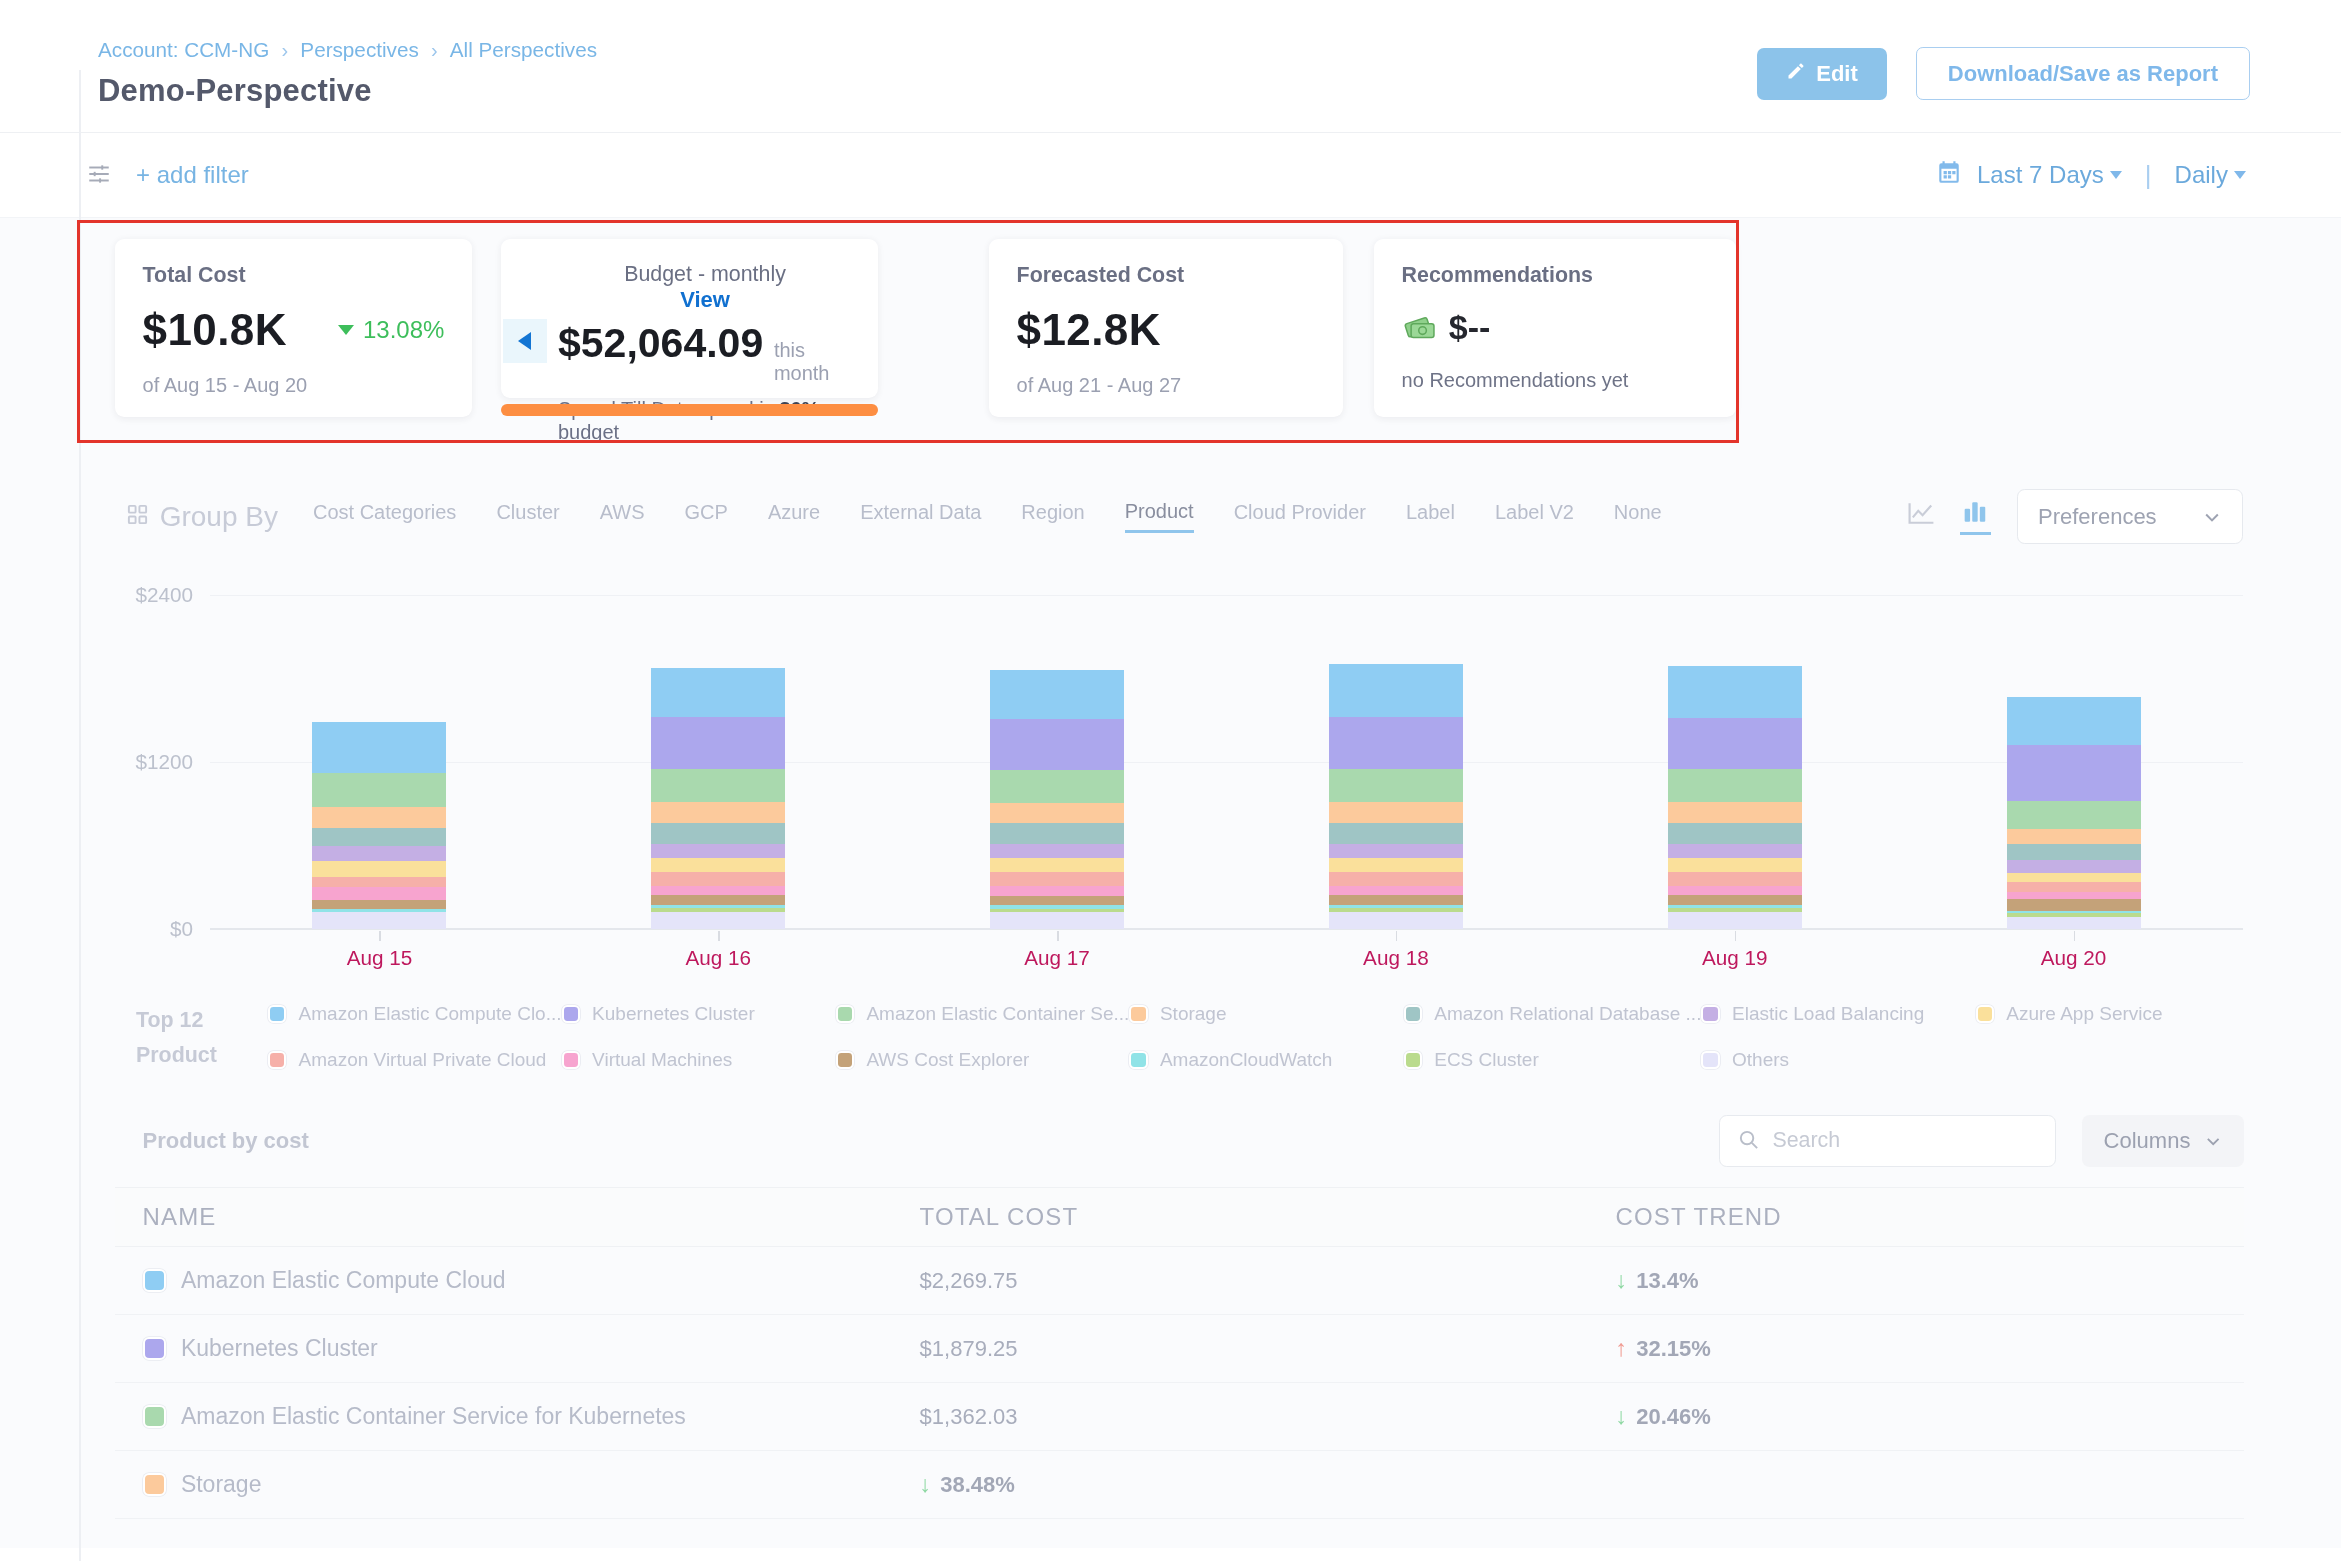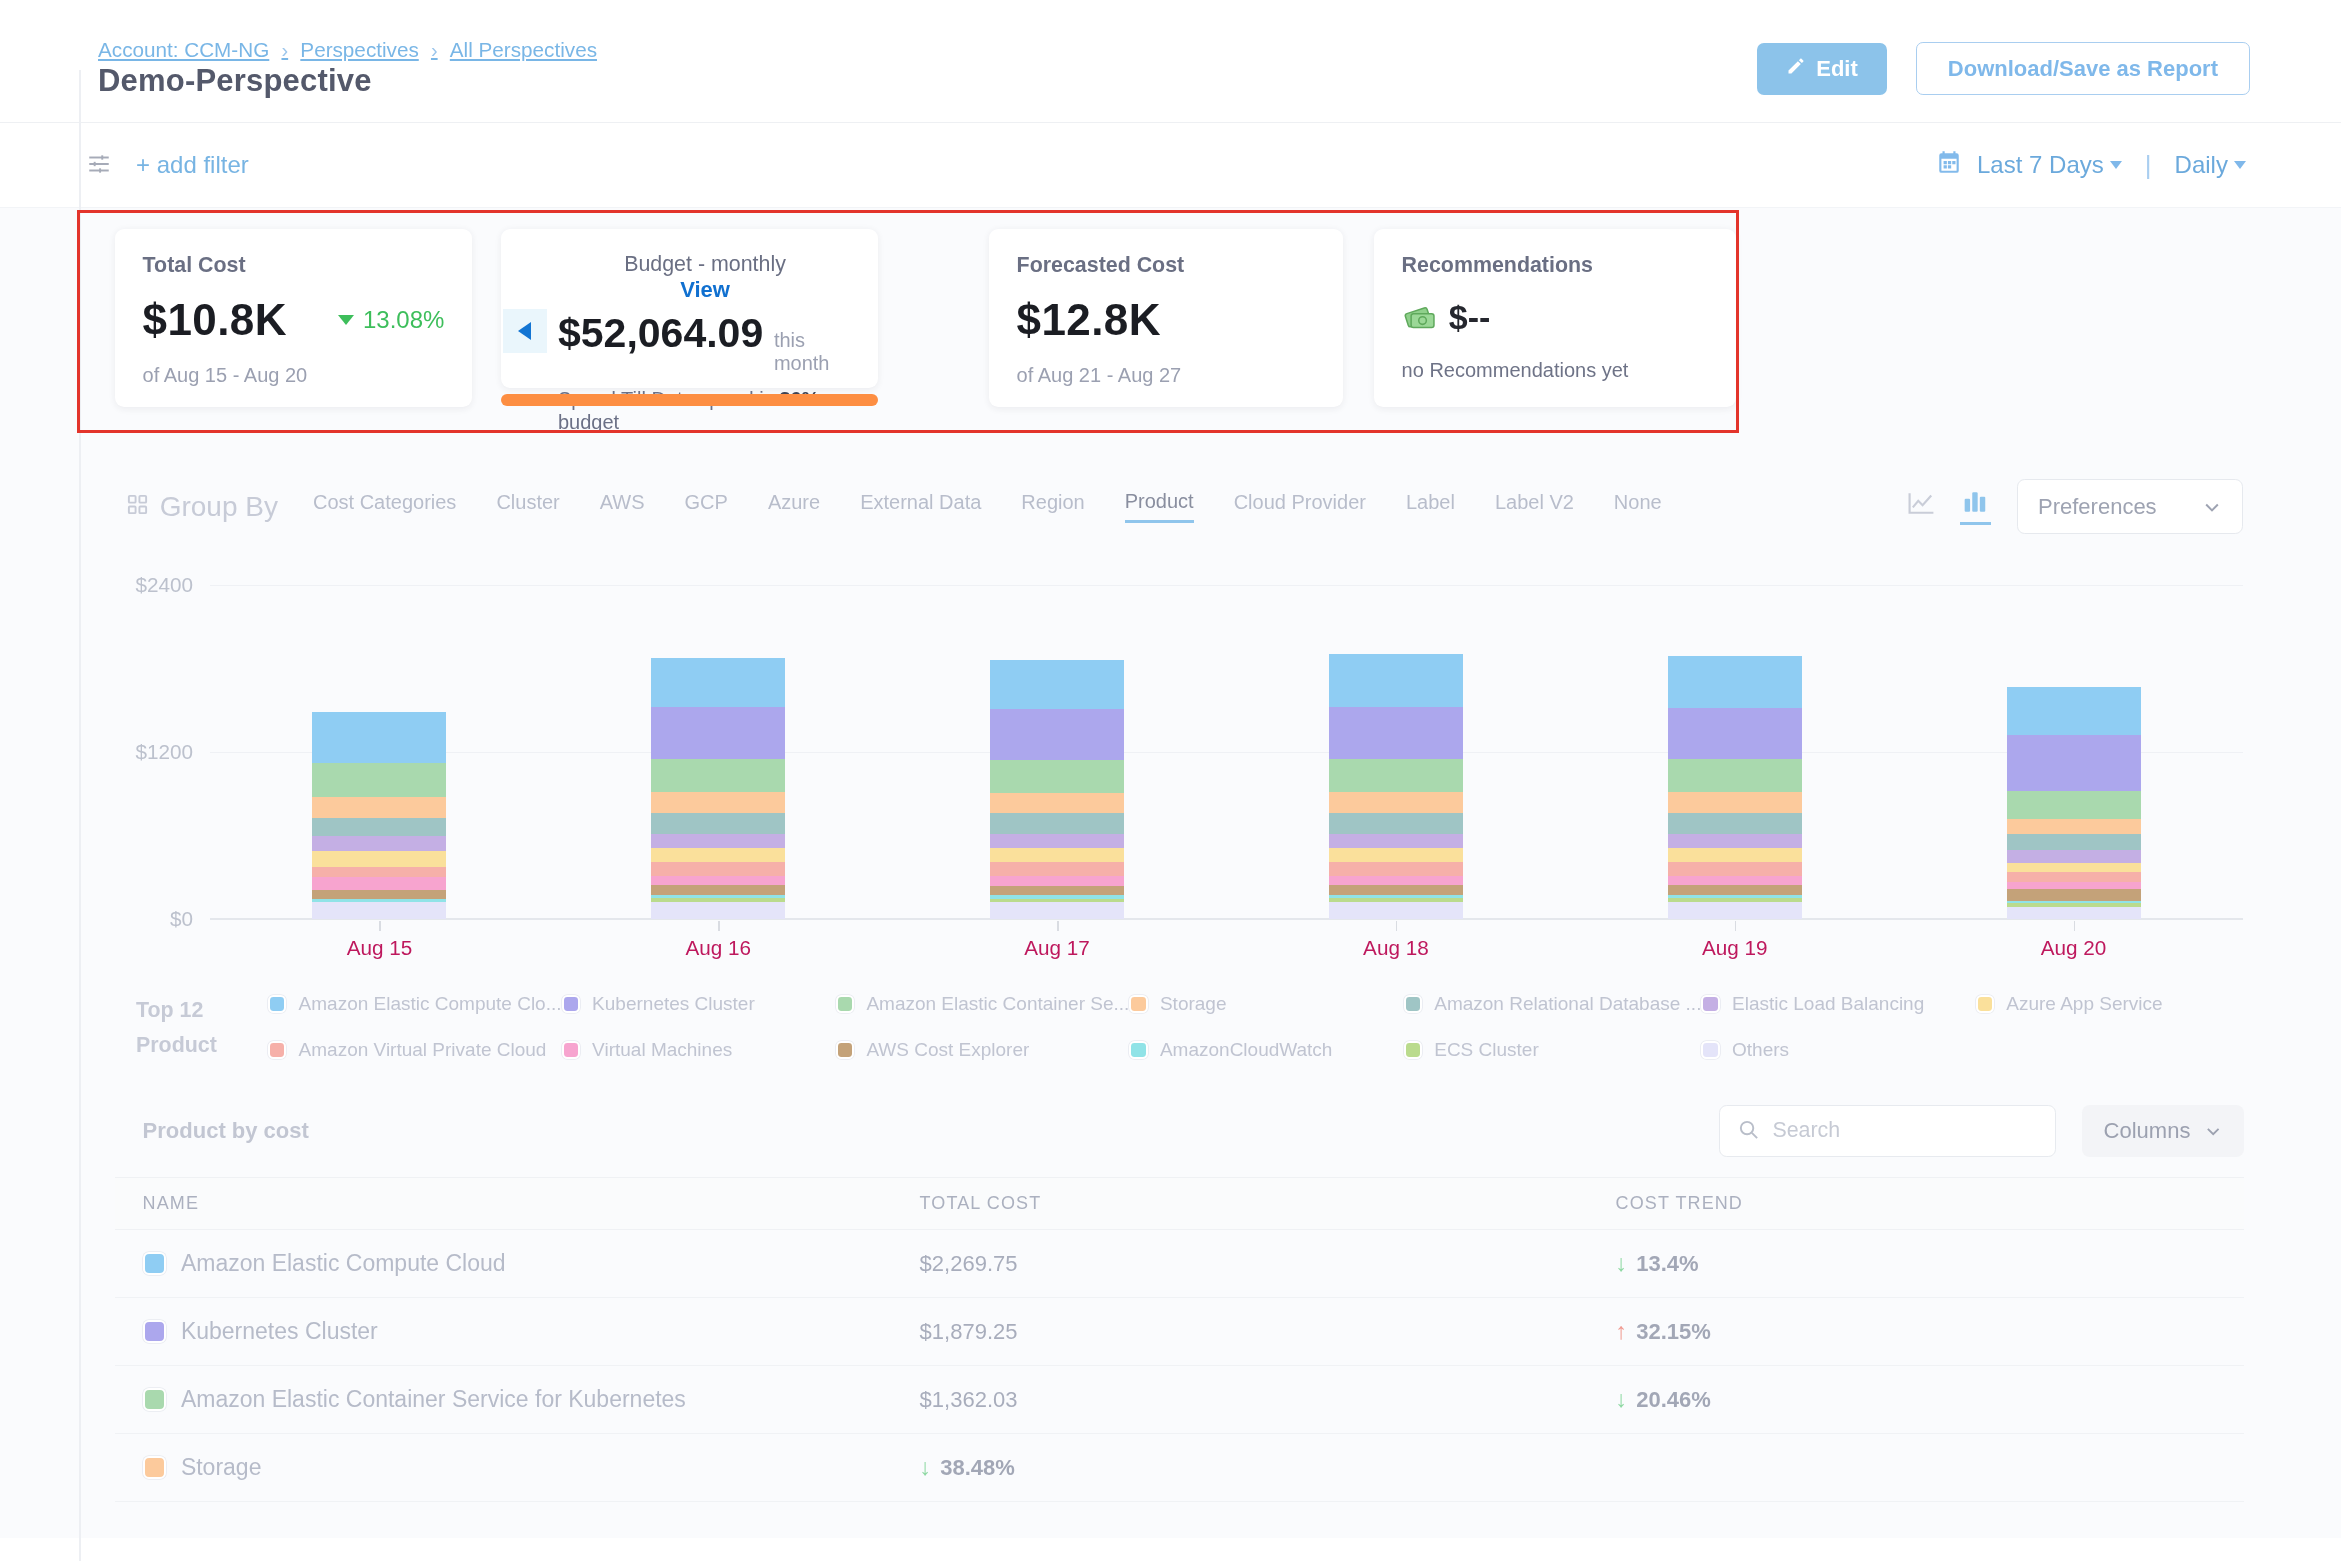--- a/index.html
+++ b/index.html
@@ -6,21 +6,21 @@
   html,body { background:#fff; }
   body {
     width:2342px; height:1561px; overflow:hidden; position:relative;
     font-family:"Liberation Sans", sans-serif; color:#333;
   }
   .left-rail { position:absolute; left:79px; top:70px; bottom:0; width:1.5px; background:#EDEFF3; }
 
   
   .header { display:flex; justify-content:space-between; align-items:center;
     padding:38px 92px 23px 98px; background:#fff; }
-  .crumbs { display:flex; align-items:center; gap:12.2px; font-size:20.7px; color:#79B6E6; margin-bottom:1px;text-decoration:underline; }
+  .crumbs { display:flex; align-items:center; gap:12.2px; font-size:20.7px; color:#79B6E6; margin-bottom:11px; }
   .crumbs .sep { color:#9CC6EC; font-size:20px; }
   .crumb { cursor:pointer; }
   .page-title { font-size:31px; font-weight:bold; color:#54596B; letter-spacing:0.2px; }
   .header-actions { display:flex; gap:29px; align-items:center; }
   .btn-edit { display:flex; align-items:center; gap:10.7px; background:#8CC3EA; color:#fff;
     font-size:22px; font-weight:bold; border:none; border-radius:6.9px; padding:13px 29px; cursor:pointer; }
   .btn-download { background:#fff; color:#7FB8EA; font-size:22px; font-weight:bold;
     border:1.5px solid #A9CEF0; border-radius:6.9px; padding:12.2px 31px; cursor:pointer; }
 
   
@@ -119,21 +119,21 @@
   .toolbar-right { display:flex; gap:26px; align-items:center; }
   .search-box { display:flex; align-items:center; gap:12.2px; width:337px; height:52px;
     border:1.5px solid #E7EAEF; border-radius:7.7px; background:#fff; padding:0 17px; }
   .search-box input { border:none; outline:none; font-size:21.4px; color:#777d8d; width:100%;
     font-family:"Liberation Sans", sans-serif; background:transparent; }
   .search-box input::placeholder { color:#C6CAD4; }
   .columns-btn { display:flex; align-items:center; gap:13.8px; height:52px; padding:0 21.4px;
     background:#F3F4F7; border:none; border-radius:7.7px; font-size:22px; color:#9CA1B0; cursor:pointer; }
   .thead { display:grid; grid-template-columns:777px 696px 1fr; padding:15.3px 0 15.3px 27.6px;
     border-top:1.5px solid #EFF1F4; border-bottom:1.5px solid #EFF1F4; background:#FAFBFC; }
-  .th { font-size:18px; color:#ABB0BF; letter-spacing:1.1px; }
+  .th { font-size:24px; color:#ABB0BF; letter-spacing:1.1px; }
   .trow { display:grid; grid-template-columns:777px 696px 1fr; align-items:center; height:68px;
     padding-left:27.6px; border-bottom:1.5px solid #F0F2F5; cursor:pointer; }
   .name-cell { display:flex; align-items:center; gap:15.3px; }
   .row-swatch { width:23px; height:23px; border-radius:6.1px; border:2.3px solid #fff; box-shadow:0 0 0 0.8px #E8EAF0; }
   .row-name { font-size:23px; color:#B6BBC9; }
   .row-cost { font-size:22px; color:#A8ADBC; }
   .trend-cell { display:flex; align-items:center; gap:9.2px; font-size:22px; color:#A2A7B6; font-weight:bold; }
   .tr-arrow { font-size:23px; font-weight:bold; }
   .tr-arrow.down { color:#8ED8A3; }
   .tr-arrow.up { color:#F09A91; }

